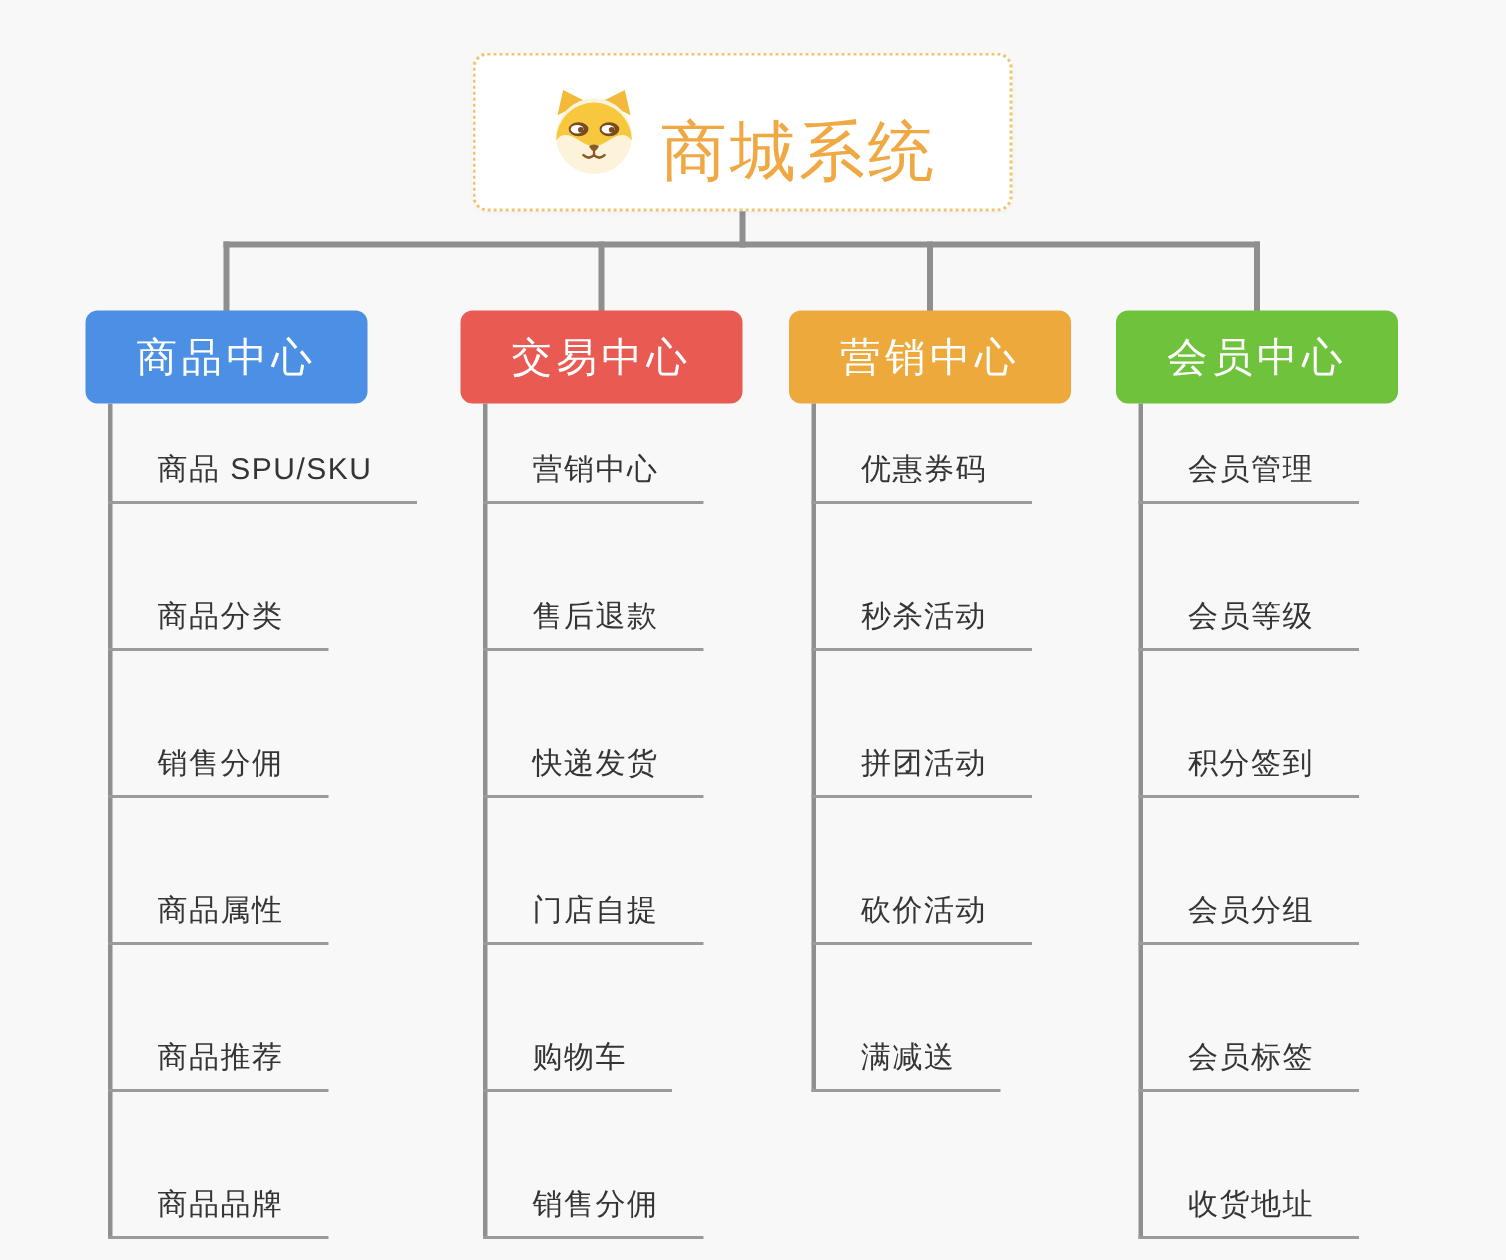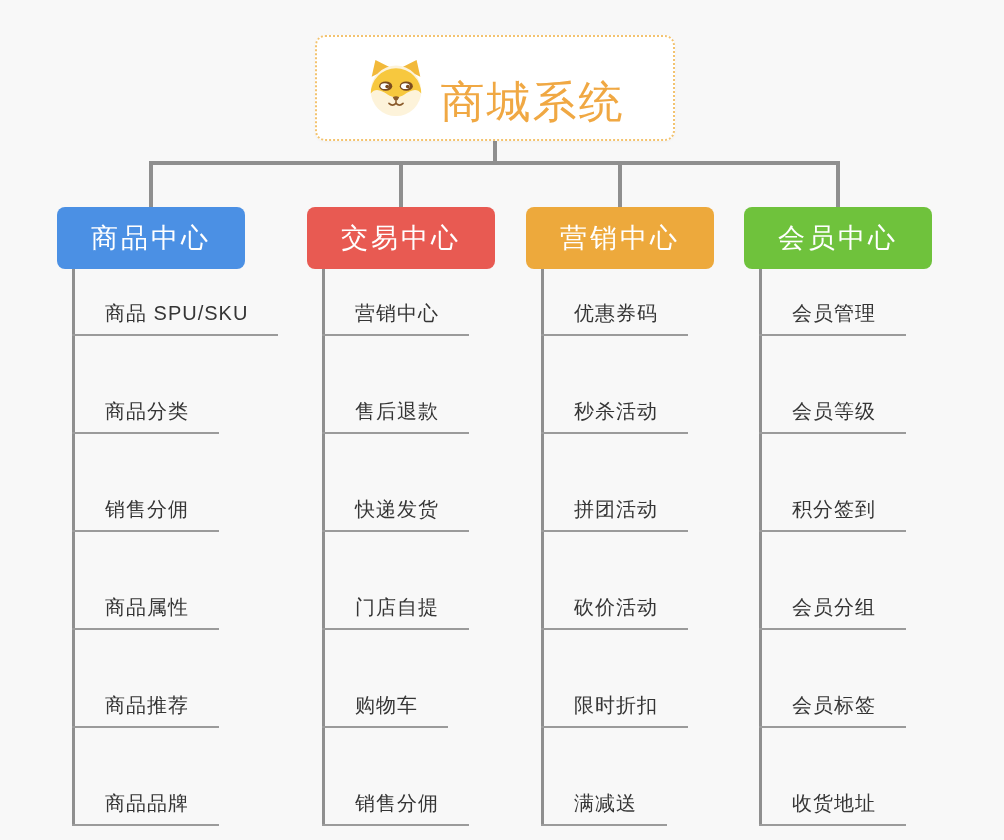--- a/index.html
+++ b/index.html
@@ -152,23 +152,20 @@
     <div class="topic-item">
         <span class="topic-label">秒杀活动</span>
       </div>
     <div class="topic-item">
         <span class="topic-label">拼团活动</span>
       </div>
     <div class="topic-item">
         <span class="topic-label">砍价活动</span>
       </div>
     <div class="topic-item">
-        <span class="topic-label">限时折扣</span>
-      </div>
-    <div class="topic-item">
         <span class="topic-label">满减送</span>
       </div>
   </div>
 
   <div class="col c4">
     <div class="topic-item">
         <span class="topic-label">会员管理</span>
       </div>
     <div class="topic-item">
         <span class="topic-label">会员等级</span>

